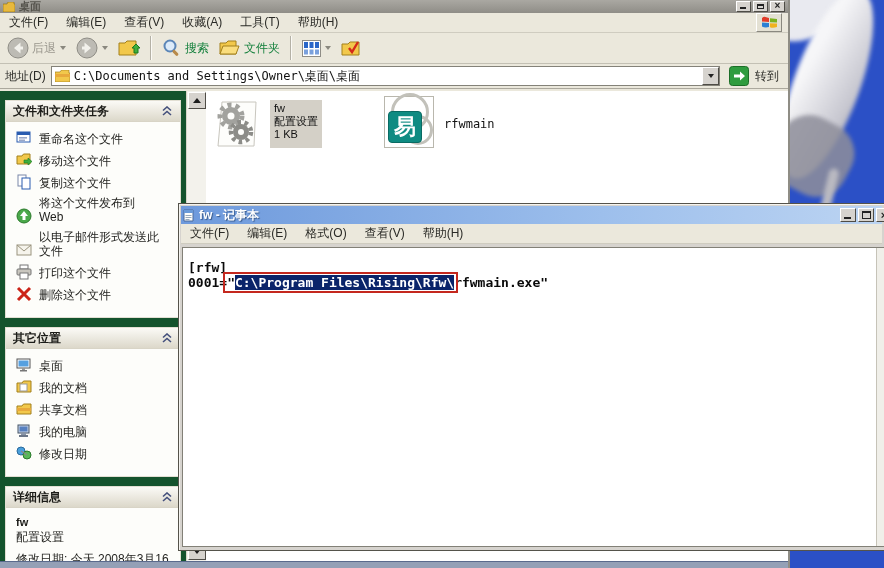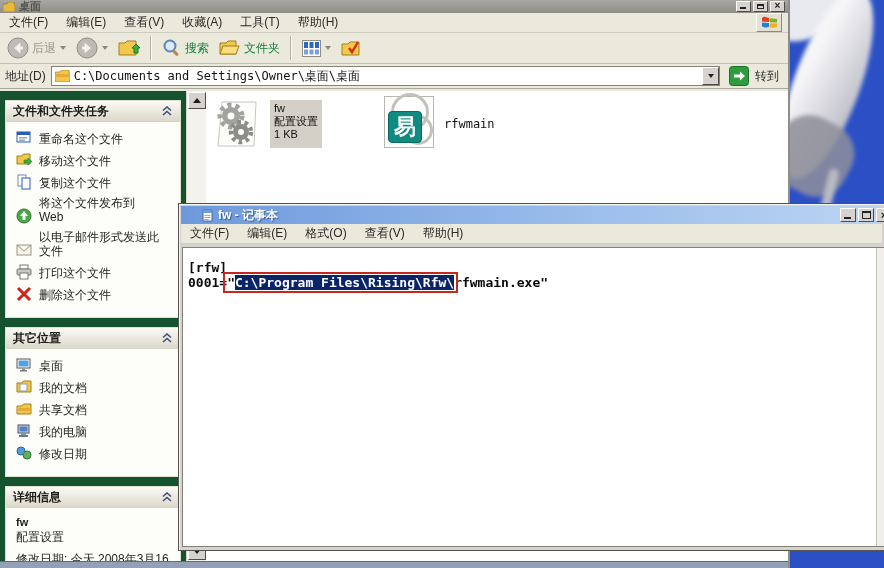--- a/index.html
+++ b/index.html
@@ -71,21 +71,21 @@
   .sel-gray { background:#d4d0c7; padding:2px 4px; }
   .yi-box { position:relative; width:50px; height:52px; background:#fff; border:1px solid #b9b7ad; }
   .yi-arc { position:absolute; border:3px solid #c2c1ba; border-radius:50%; }
   .yi-sq { position:absolute; left:3px; top:14px; width:34px; height:32px; background:#0f8b82; border-radius:4px; border:1px solid #0a6b63; color:#fff; font-size:22px; font-weight:bold; text-align:center; line-height:30px; font-family:"Liberation Serif",serif; }
 
   .x-bottom { position:absolute; left:0; right:0; bottom:0; height:7px; background:#94a0b6; border-top:1px solid #5a6a8c; }
 
   
   #notepad { position:absolute; left:178px; top:203px; width:707px; height:348px; background:#d6d3ce;
              border:1px solid #55534b; box-shadow:inset 1px 1px 0 #f4f3ef; padding:2px; }
-  .n-title { height:18px; background:linear-gradient(90deg,#6d99dc,#9dbfec 60%,#bcd4f2); display:flex; align-items:center; gap:4px; padding-left:20px; position:relative; }
+  .n-title { height:18px; background:linear-gradient(90deg,#6d99dc,#9dbfec 60%,#bcd4f2); display:flex; align-items:center; gap:4px; padding-left:1px; position:relative; }
   .n-title-text { font-size:12px; font-weight:bold; color:#fff; text-shadow:1px 1px 1px #3a5b8c; }
   .n-btns { position:absolute; right:-10px; top:2px; display:flex; gap:2px; }
   .nbtn { width:16px; height:14px; background:#d6d3ce; border:1px solid; border-color:#fff #4e4c46 #4e4c46 #fff; position:relative; }
   .n-menu { height:20px; background:#ebe8dc; border-bottom:1px solid #cfccc0; display:flex; align-items:center; font-size:12px; color:#2a2a26; }
   .n-text { position:absolute; left:3px; right:-1px; top:43px; bottom:3px; background:#fff;
             border:1px solid #828077; border-right:none;
             font-family:"DejaVu Sans Mono",monospace; font-weight:bold; font-size:13px; color:#0a0a0a;
             padding:12px 0 0 5px; line-height:15px; overflow:hidden; }
   .sel { background:#0a246a; color:#fff; }
   .line2 { position:relative; white-space:pre; }

